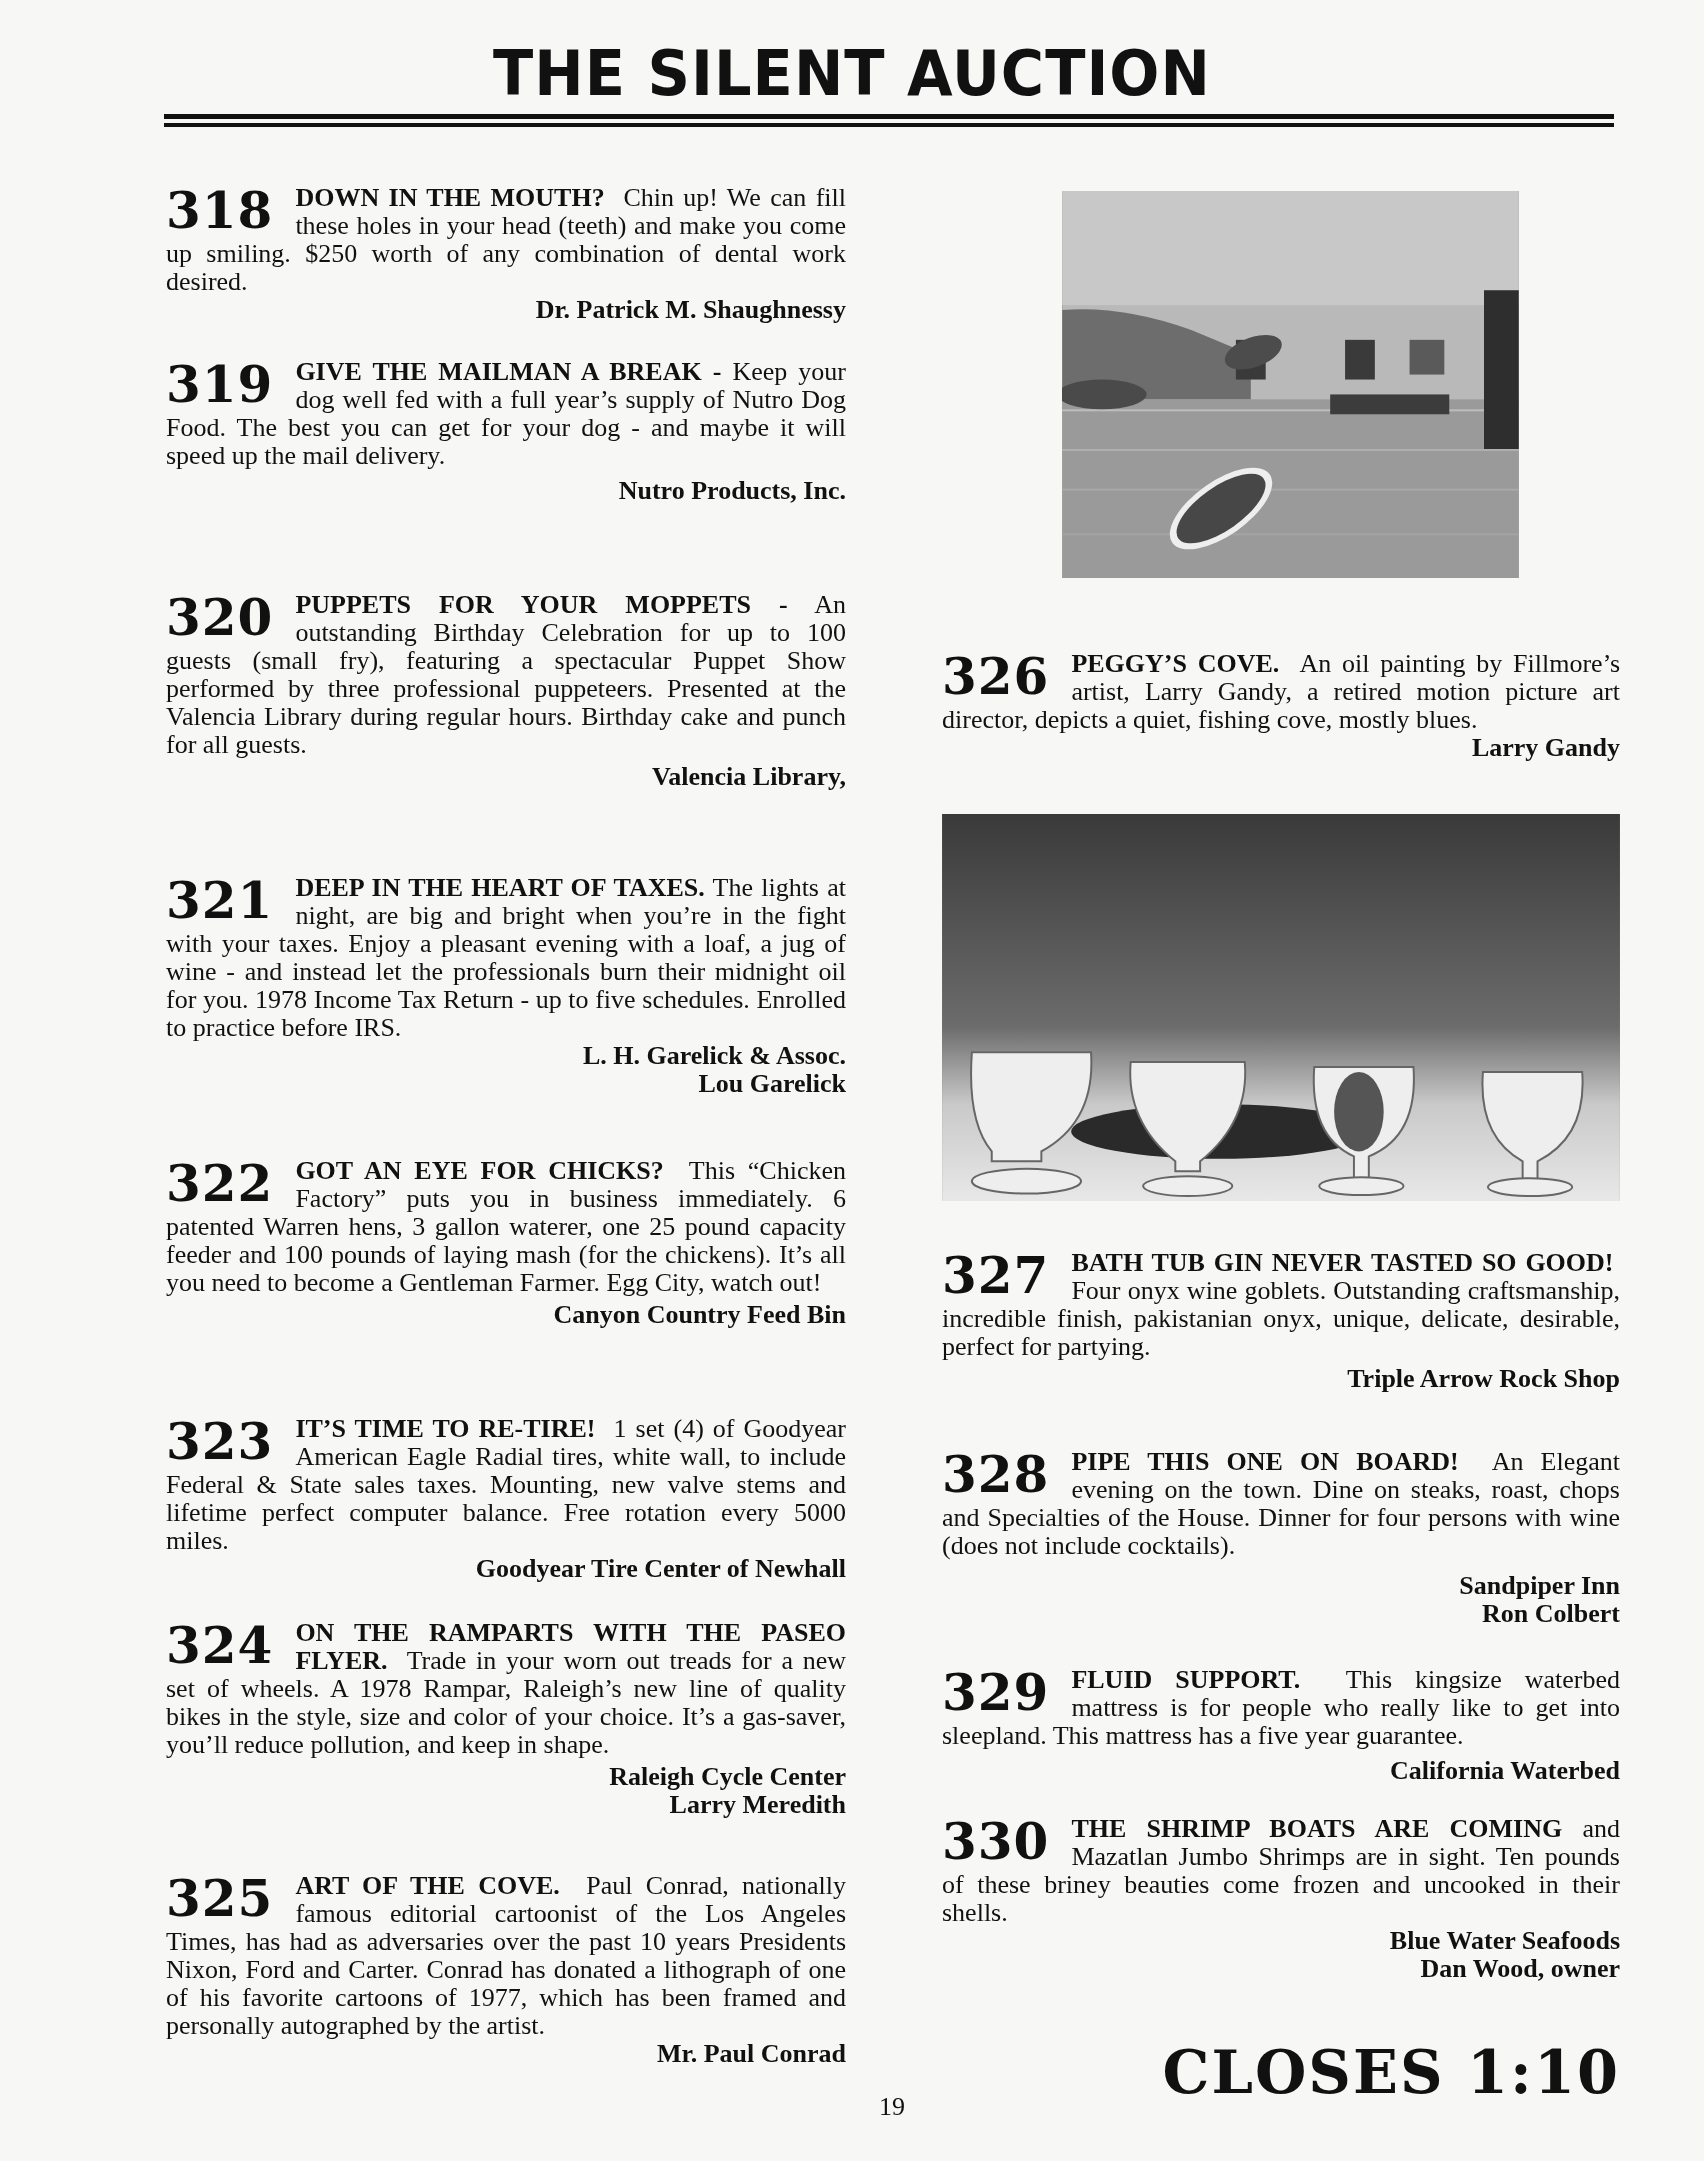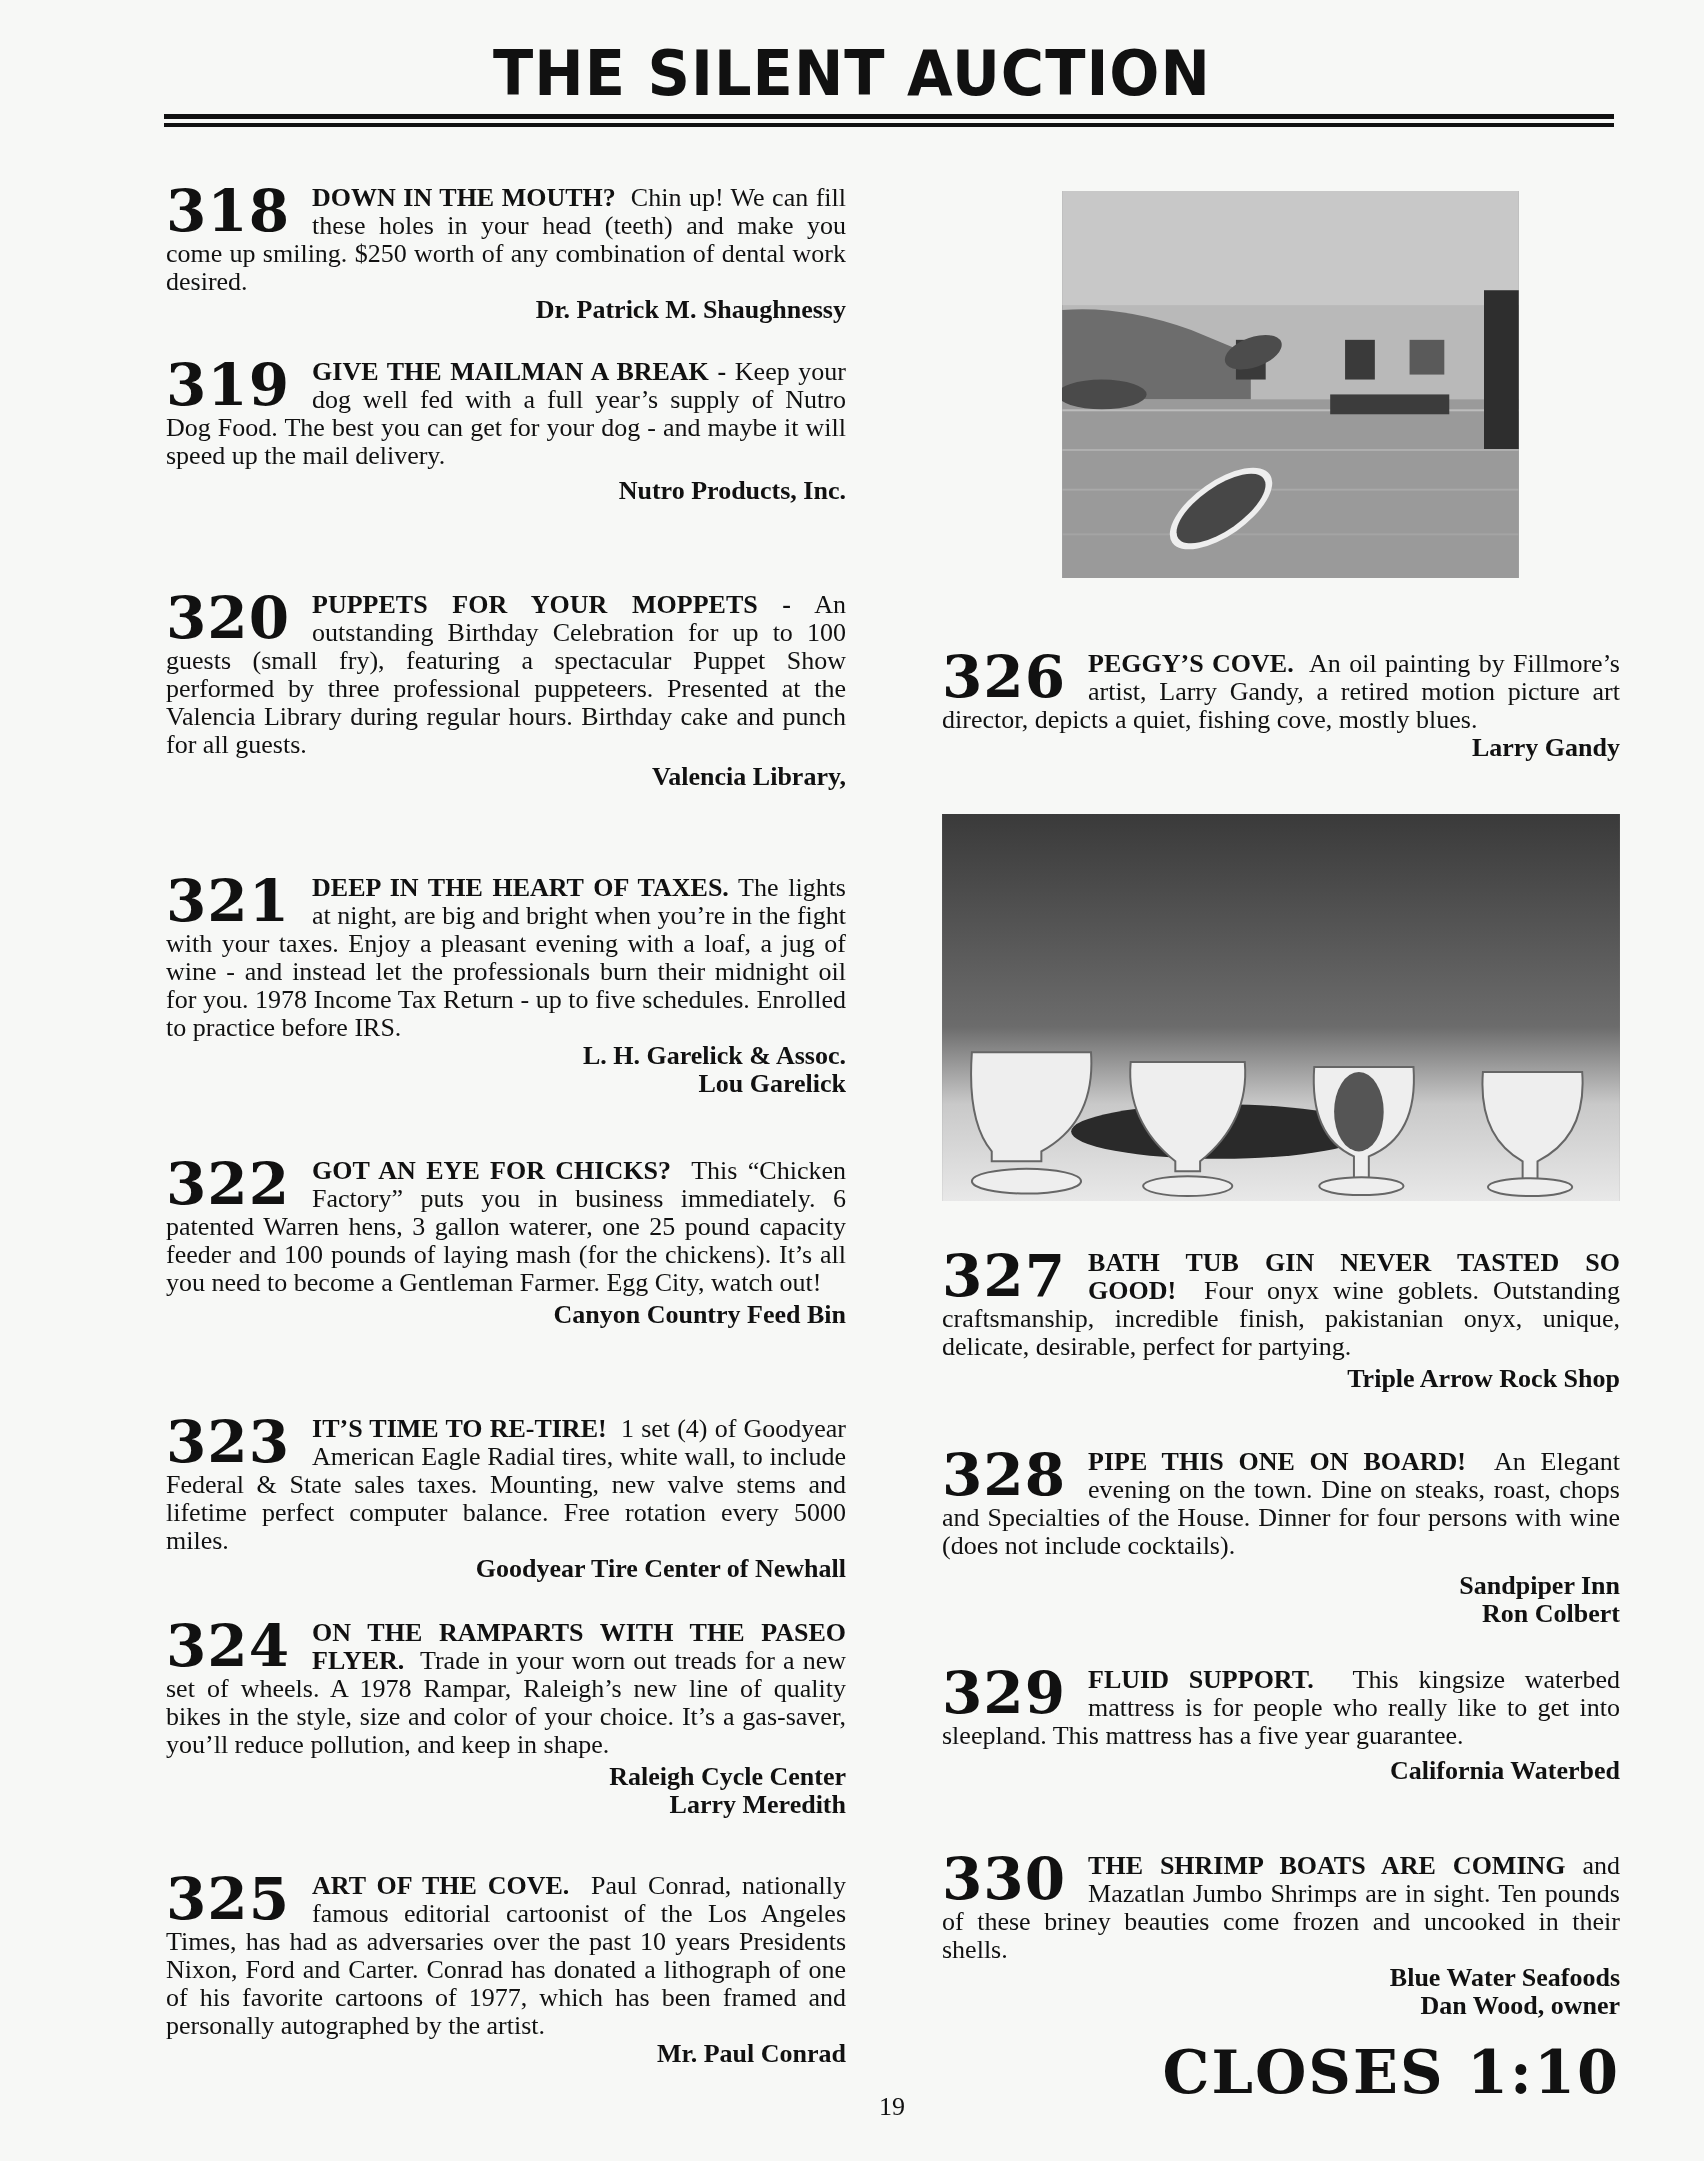--- a/index.html
+++ b/index.html
@@ -24,21 +24,21 @@
   .rule.r2 { top: 123px; height: 4px; }
 
   .col { position: absolute; }
   .col.left { left: 166px; top: 184px; width: 680px; }
   .col.right { left: 942px; width: 678px; }
 
   .item { position: absolute; left: 0; right: 0; }
   .item .num {
     float: left;
     font-family: "DejaVu Serif", serif; font-weight: bold;
-    font-size: 58px; line-height: 50px;
+    font-size: 50px; line-height: 50px;
     margin: 2px 22px 0 0;
     letter-spacing: 1px;
   }
   .item .body {
     font-size: 26px; line-height: 28px;
     text-align: justify;
   }
   .item .headline { font-weight: bold; }
   .sponsor {
     clear: both;
@@ -211,21 +211,21 @@
   </div>
 
   <div class="item" style="top:417px">
     <div class="num">329</div>
     <div class="body"><span class="headline">FLUID SUPPORT.</span>&nbsp; <span>This kingsize waterbed mattress is for people who really like to get into sleepland. This mattress has a five year guarantee.</span></div>
     <div class="sponsor" style="margin-top:7px">
         <div>California Waterbed</div>
       </div>
   </div>
 
-  <div class="item" style="top:603px">
+  <div class="item" style="top:566px">
     <div class="num">330</div>
     <div class="body"><span class="headline">THE SHRIMP BOATS ARE COMING</span> <span>and Mazatlan Jumbo Shrimps are in sight. Ten pounds of these briney beauties come frozen and uncooked in their shells.</span></div>
     <div class="sponsor">
         <div>Blue Water Seafoods</div>
         <div>Dan Wood, owner</div>
       </div>
   </div>
 </div>
 
 <div class="page-num">19</div>

